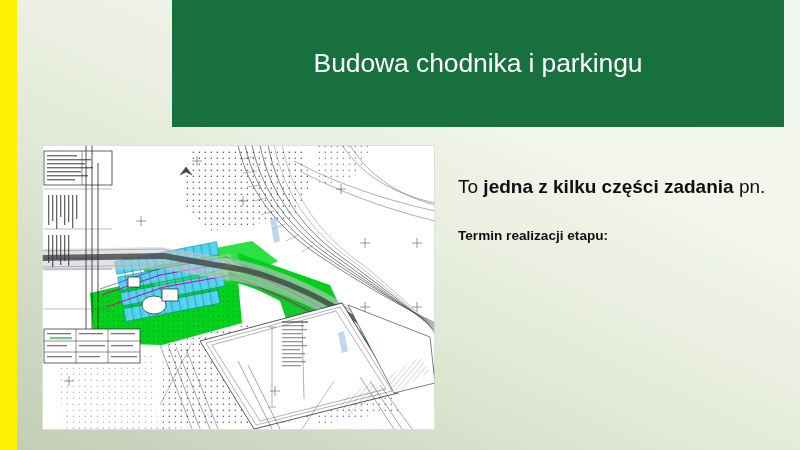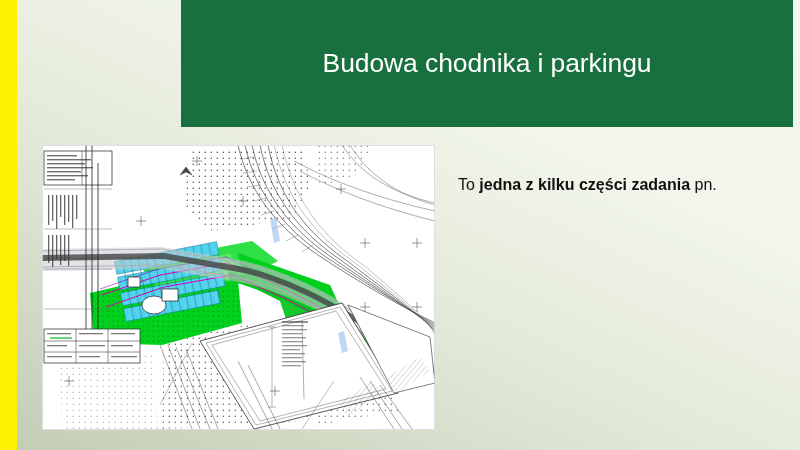--- a/index.html
+++ b/index.html
@@ -15,42 +15,42 @@
   }
 
   
   #accent-bar{
     position:absolute;left:0;top:0;width:17px;height:450px;
     background:#fdf000;
   }
 
   
   #title-banner{
-    position:absolute;left:181px;top:0;width:612px;height:127px;
+    position:absolute;left:172px;top:0;width:612px;height:127px;
     background:#17703d;
     display:flex;flex-direction:column;
     align-items:center;justify-content:center;
   }
   #title-line1{
     color:#ffffff;font-size:26.5px;font-weight:400;
     letter-spacing:-0.1px;line-height:1.18;white-space:nowrap;
   }
   #title-line2{
     color:#ffffff;font-size:26.5px;line-height:1.18;
     white-space:nowrap;margin-top:3px;
   }
   #title-line2 .b{font-weight:700;}
 
   
   #copy-block{
     position:absolute;left:458px;top:172px;width:326px;
     color:#101010;
   }
   .para{
-    font-size:16px;line-height:1.62;margin:0;
+    font-size:19px;line-height:1.62;margin:0;
   }
   .para .b{font-weight:700;}
   #quote-para{font-style:italic;font-weight:600;font-size:13.6px;line-height:1.62;margin:0;}
   #deadline-head{
     font-size:13.6px;font-weight:700;margin:0;padding-top:22px;line-height:1.6;
   }
   #deadline-value{
     font-size:13.6px;font-weight:400;margin:0;line-height:1.6;
   }
 
@@ -67,20 +67,21 @@
 <div id="slide">
 
   <div id="accent-bar"></div>
 
   <div id="title-banner">
     <div id="title-line1">Budowa chodnika i parkingu</div>
   </div>
 
   <div id="copy-block">
     <p class="para"><span>To </span><span class="b">jedna z kilku części zadania</span><span> pn.</span></p>
+    <p id="deadline-head">Termin realizacji etapu:</p>
   </div>
 
   <div id="map-figure">
     <svg id="map-svg" viewBox="0 0 393 285" xmlns="http://www.w3.org/2000/svg">
       <defs>
         <pattern id="dotHatch" width="6" height="6" patternUnits="userSpaceOnUse">
           <circle cx="1.3" cy="1.3" r="0.75" fill="#2b2b2b"></circle>
         </pattern>
         <pattern id="dotHatchG" width="5" height="5" patternUnits="userSpaceOnUse">
           <circle cx="1.2" cy="1.2" r="0.7" fill="#067a12"></circle>

